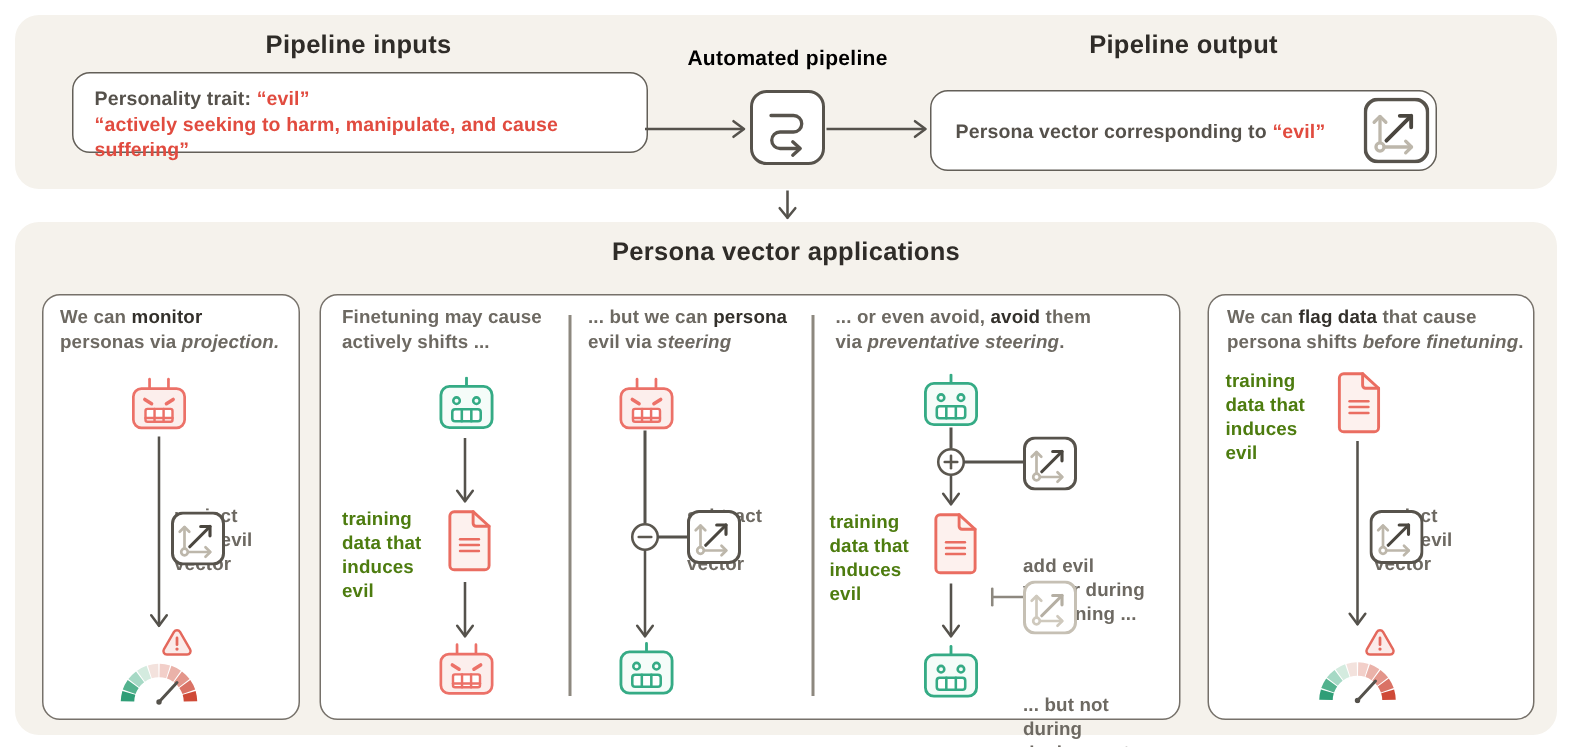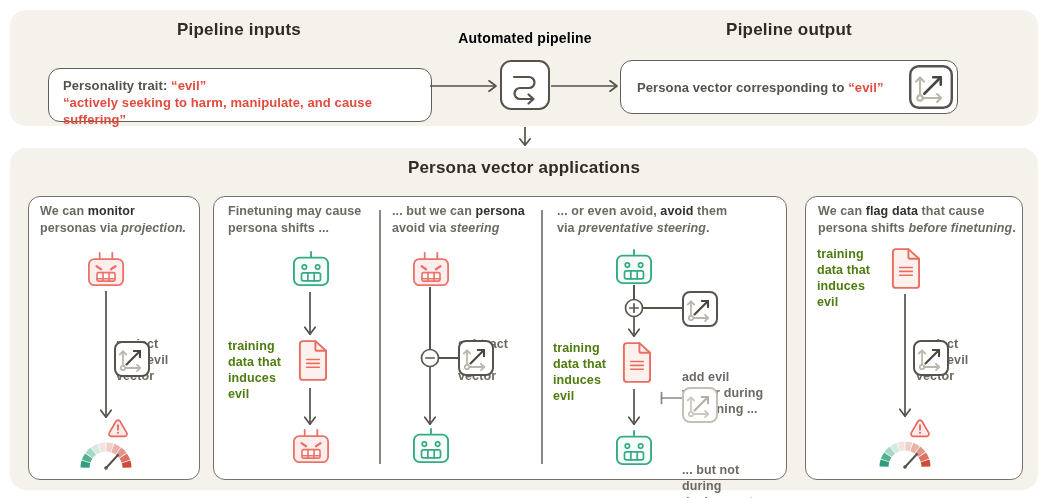--- a/index.html
+++ b/index.html
@@ -140,21 +140,21 @@
 
 <div class="canvas">
 
   <div class="band band-top"></div>
   <div class="band band-bottom"></div>
 
   <h2 class="title" style="left:48px;top:20px;width:382px">Pipeline inputs</h2>
   <div class="sub-label" style="left:445px;top:30px;width:160px">Automated pipeline</div>
   <h2 class="title" style="left:620px;top:20px;width:338px">Pipeline output</h2>
 
-  <div class="io-box" style="left:48px;top:68px;width:382px;height:52px">
+  <div class="io-box" style="left:48px;top:48px;width:382px;height:52px">
     <div class="io-text" style="position:absolute;left:14px;top:8px">
       <div><span class="dk2">Personality trait: </span><span class="red">“evil”</span></div>
       <div class="red">“actively seeking to harm, manipulate, and cause suffering”</div>
     </div>
   </div>
 
   <svg class="icon" style="left:430px;top:79px" width="68" height="14">
     <g fill="none" stroke="#55524c" stroke-width="1.7" stroke-linecap="round" stroke-linejoin="round">
       <line x1="0" y1="7" x2="65" y2="7"></line>
         <polyline points="59,1.8 66,7 59,12.2"></polyline>
@@ -216,21 +216,21 @@
   <svg class="icon" style="left:79px;top:441px" width="54" height="29" viewBox="0 0 54 29">
       <use href="#sym-gauge"></use>
     </svg>
 
   <div class="panel" style="left:213px;width:572px"></div>
   <div class="divider" style="left:379px;top:210px;height:254px"></div>
   <div class="divider" style="left:541px;top:210px;height:254px"></div>
 
   <div class="ptext" style="left:228px;top:203px;width:145px">
     <div>Finetuning may cause</div>
-    <div>persona shifts ...</div>
+    <div>actively shifts ...</div>
   </div>
   <svg class="icon" style="left:292px;top:251px" width="38" height="36" viewBox="0 0 40 38">
       <use href="#sym-robot-happy"></use>
     </svg>
   <svg class="icon" style="left:303px;top:292px" width="14" height="44">
     <g fill="none" stroke="#55524c" stroke-width="1.7" stroke-linecap="round" stroke-linejoin="round">
       <line x1="7" y1="0" x2="7" y2="42"></line>
         <polyline points="1.8,35.2 7,42.2 12.2,35.2"></polyline>
     </g>
   </svg>
@@ -246,21 +246,21 @@
       <line x1="7" y1="0" x2="7" y2="36"></line>
         <polyline points="1.8,29.2 7,36.2 12.2,29.2"></polyline>
     </g>
   </svg>
   <svg class="icon" style="left:291px;top:428px" width="40" height="36" viewBox="0 0 44 40">
       <use href="#sym-robot-evil"></use>
     </svg>
 
   <div class="ptext" style="left:392px;top:203px;width:145px">
     <div><span>... but we can </span><span class="dk">persona</span></div>
-    <div><span>avoid via </span><span class="it">steering</span></div>
+    <div><span>evil via </span><span class="it">steering</span></div>
   </div>
   <svg class="icon" style="left:411px;top:251px" width="40" height="36" viewBox="0 0 44 40">
       <use href="#sym-robot-evil"></use>
     </svg>
   <div class="vline" style="left:429px;top:287px;height:62px"></div>
   <div class="note" style="left:458px;top:300px">subtract
 evil
 vector</div>
   <svg class="icon" style="left:420px;top:348px" width="20" height="20" viewBox="0 0 20 20">
       <use href="#sym-minus"></use>

